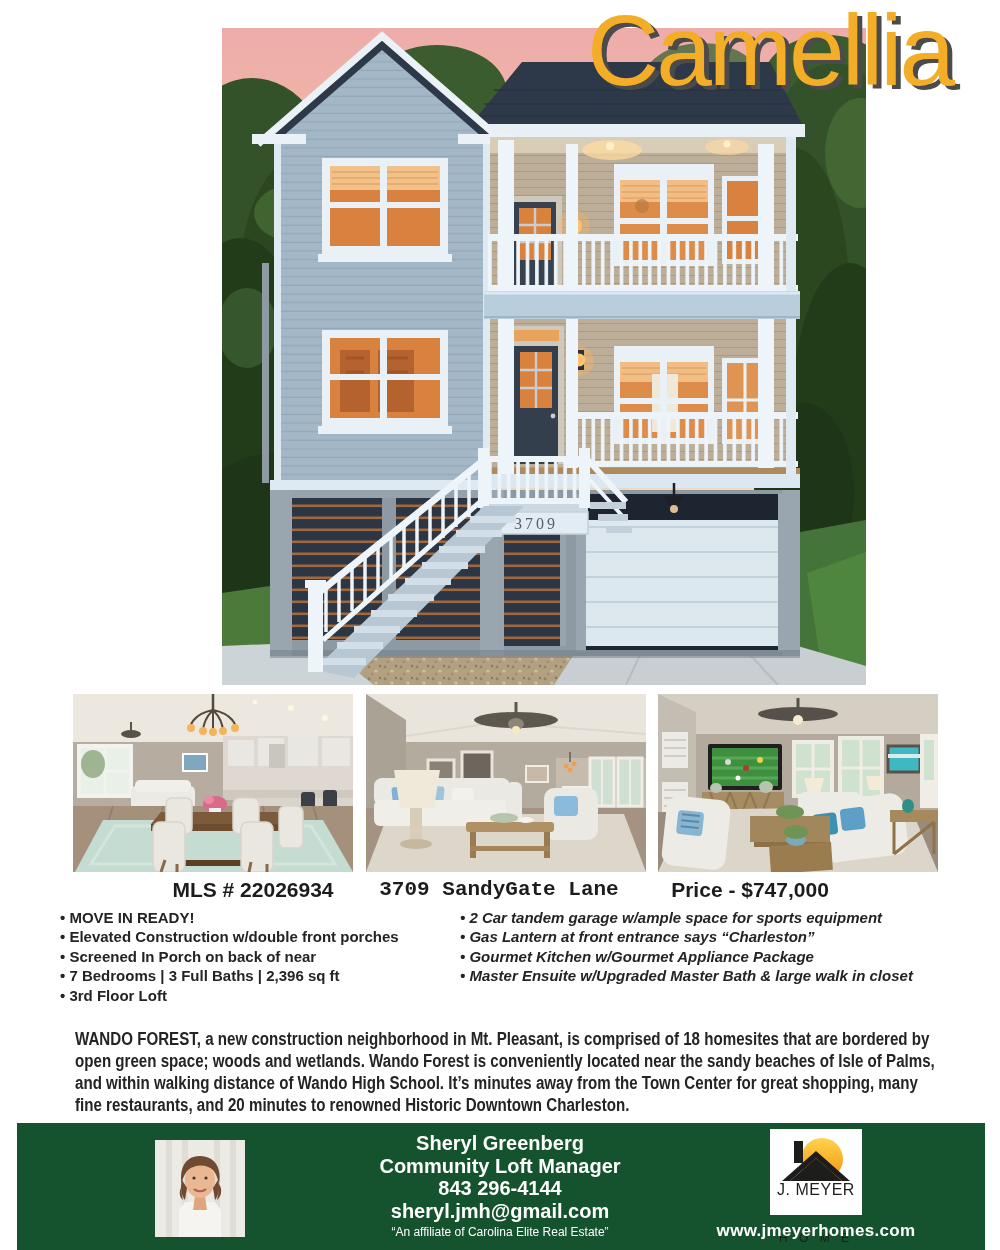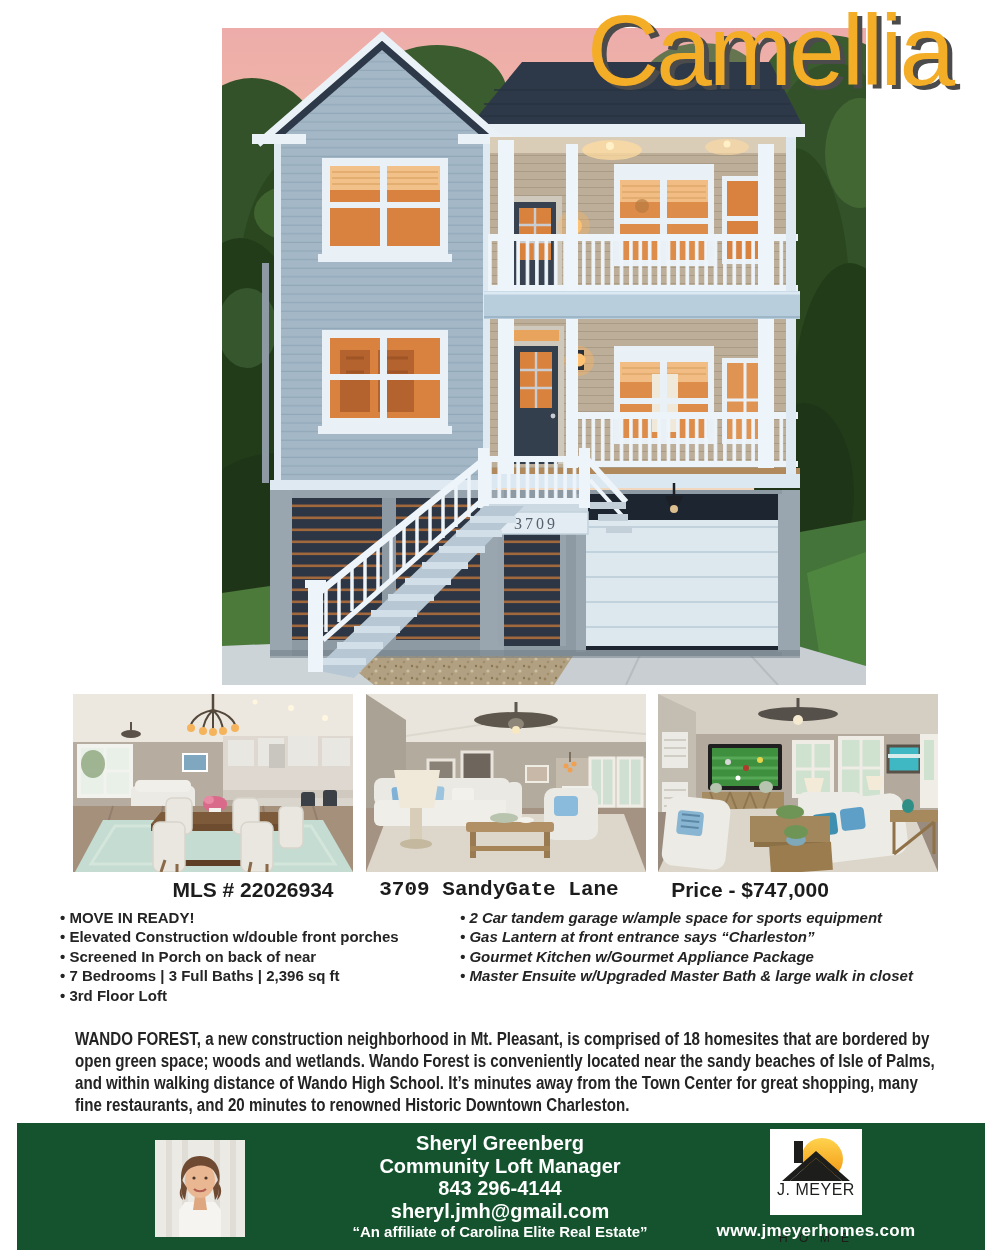--- a/index.html
+++ b/index.html
@@ -29,21 +29,21 @@
   .description{position:absolute;left:75px;top:1028px;width:1030px;
         transform:scaleX(0.84);transform-origin:0 0;
         font-size:18px;font-weight:bold;line-height:22px;color:#242424;}
   
   .footer{position:absolute;left:17px;top:1123px;width:968px;height:127px;background:#14532d;}
   .agent-photo{position:absolute;left:138px;top:17px;width:90px;height:97px;}
   .agent-photo svg{display:block;width:100%;height:100%;}
   .footer-center{position:absolute;left:483px;top:9px;transform:translateX(-50%);
         text-align:center;color:#ffffff;white-space:nowrap;}
   .fc-line{font-size:20px;font-weight:bold;line-height:22.5px;}
-  .fc-small{font-size:15px;font-weight:bold;line-height:20px;}
+  .fc-small{font-size:12px;font-weight:normal;line-height:20px;}
   .logo-box{position:absolute;left:753px;top:6px;width:92px;height:86px;background:#ffffff;
         text-align:center;}
   .logo-box svg{display:block;margin:0 auto;}
   .logo-l1{font-size:16px;letter-spacing:0.5px;color:#1d1d1b;line-height:13px;font-weight:normal;}
   .logo-l2{font-size:12px;letter-spacing:4px;color:#1d1d1b;line-height:21px;font-weight:normal;margin-top:32px;}
   .website{position:absolute;left:689px;top:98px;width:220px;text-align:center;
         color:#ffffff;font-weight:bold;font-size:17px;letter-spacing:0.3px;white-space:nowrap;}
 </style>
 </head>
 <body>

